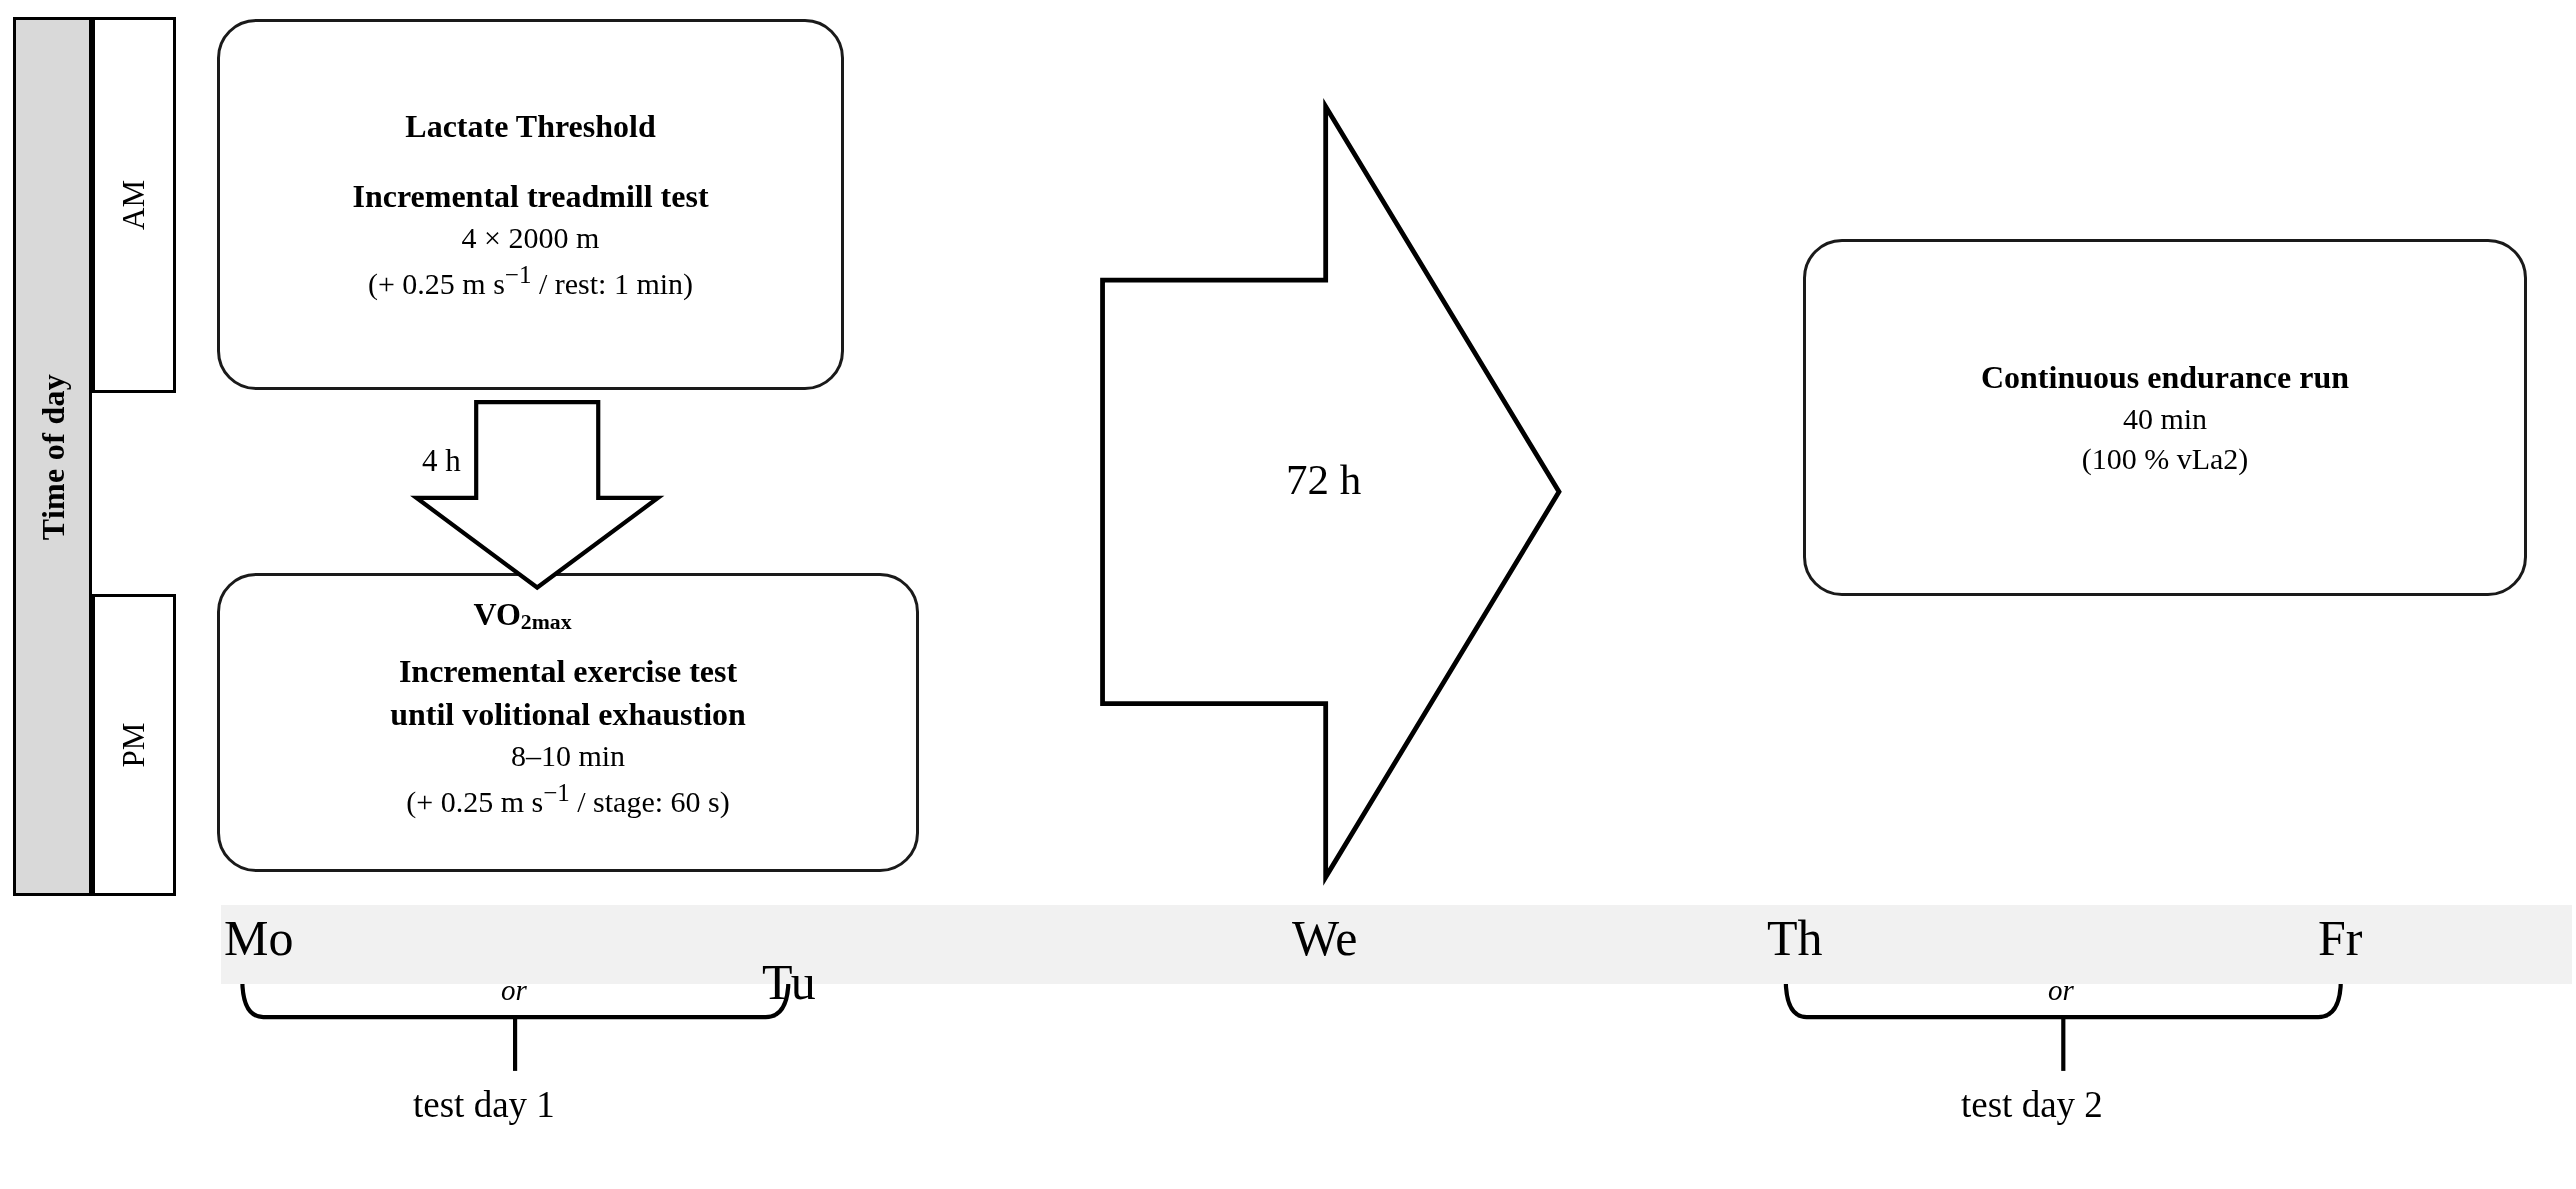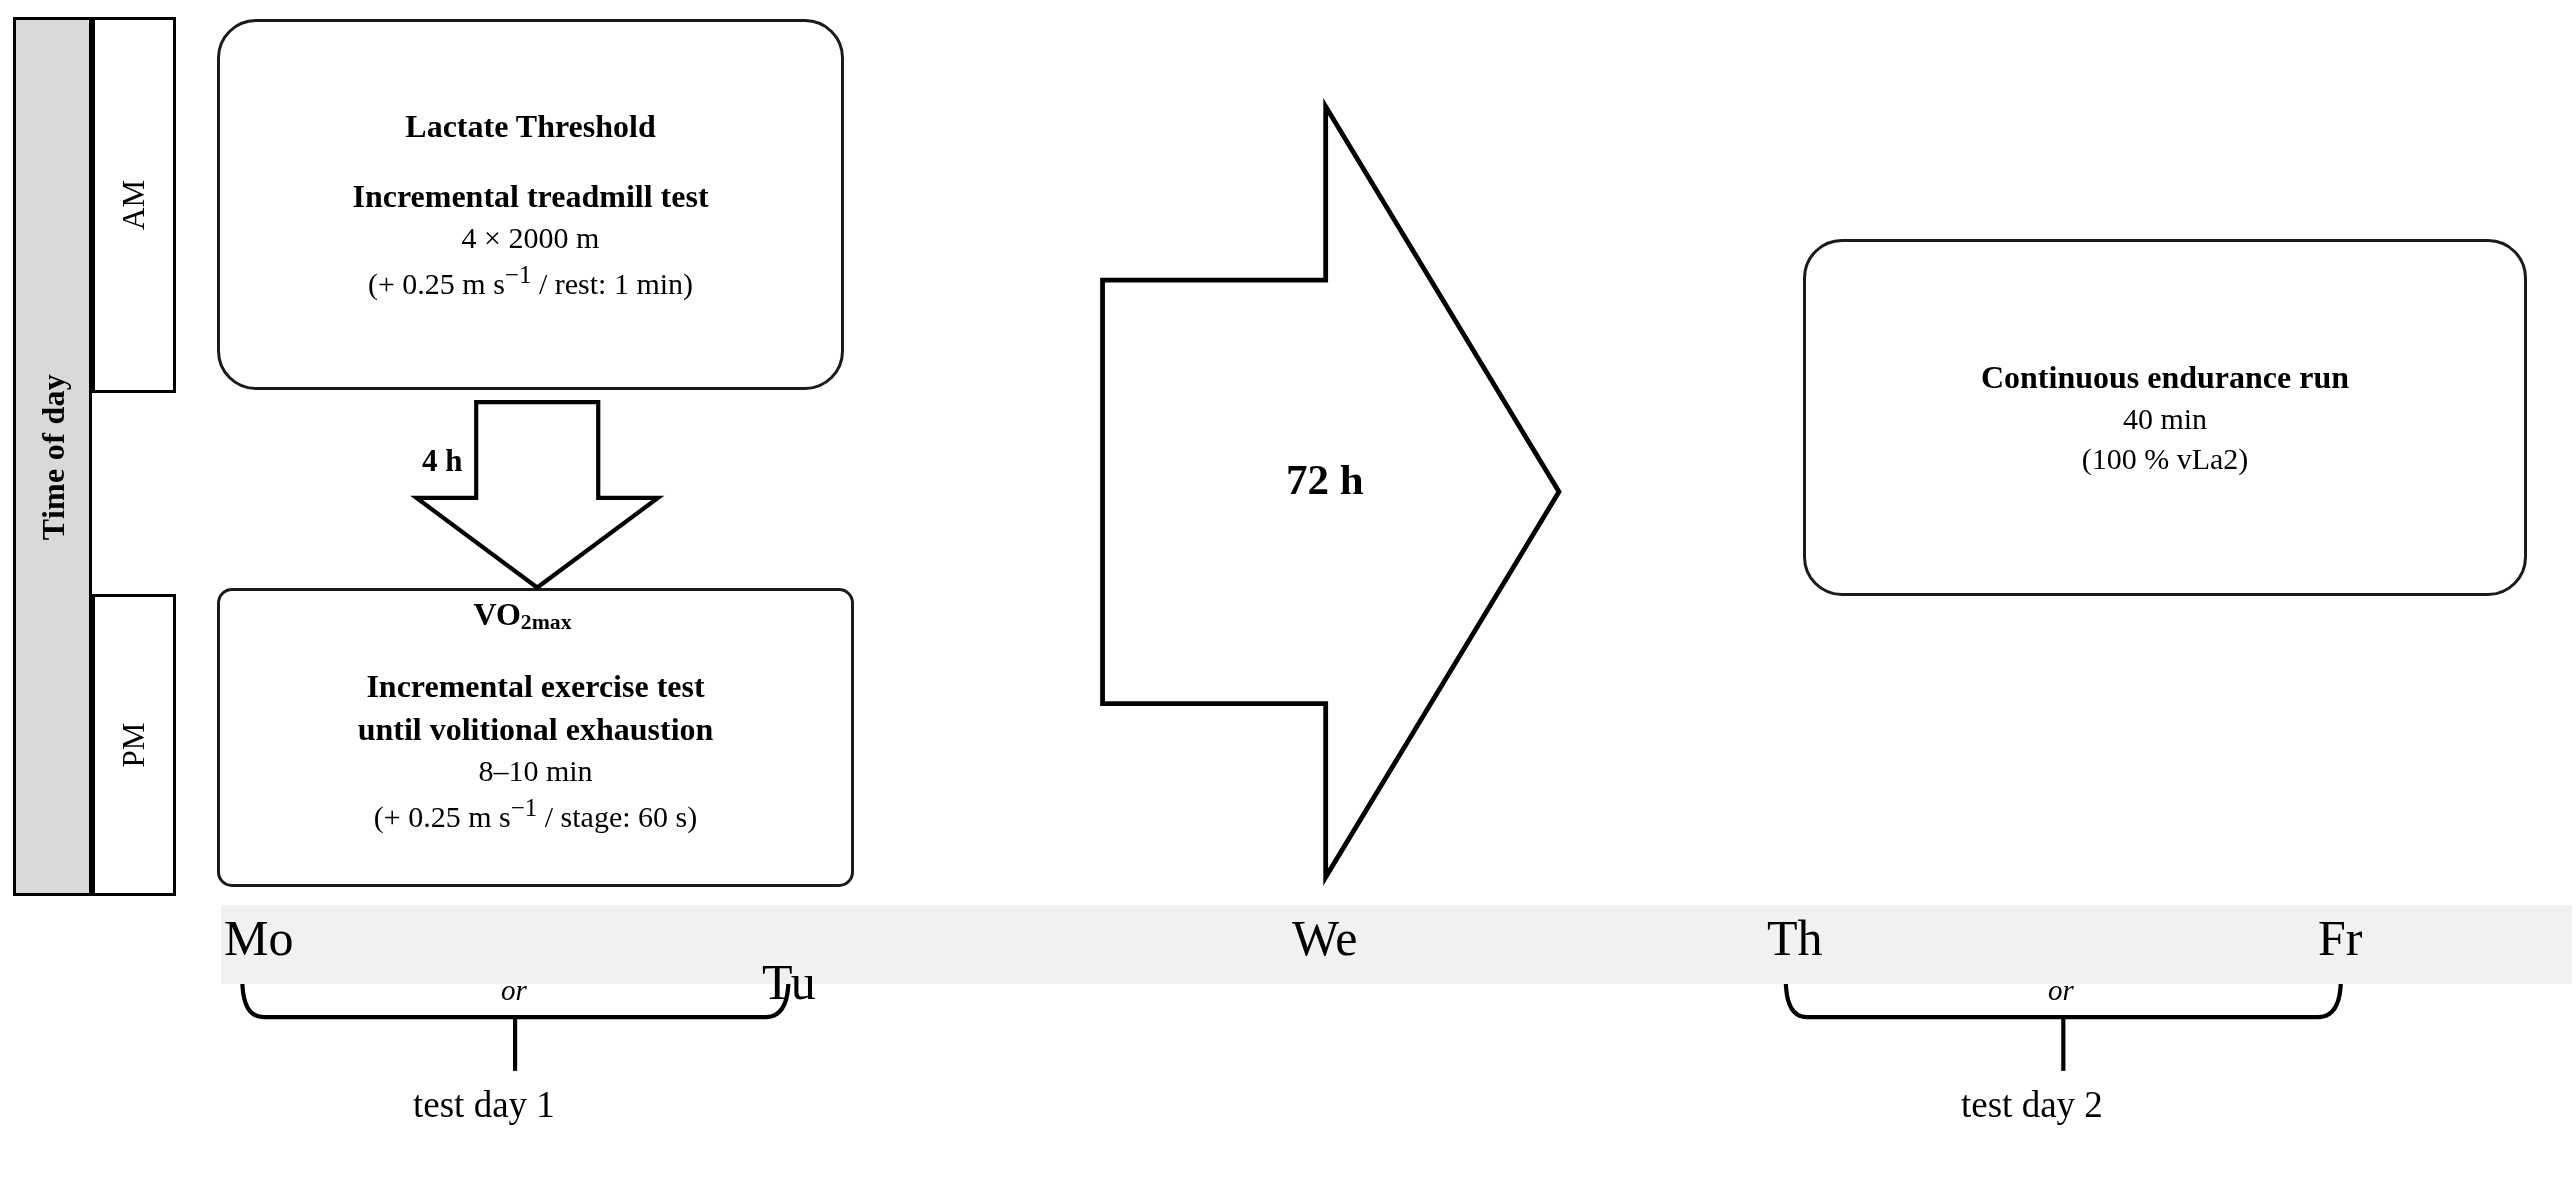--- a/index.html
+++ b/index.html
@@ -72,21 +72,21 @@
     text-align:center;
     line-height:1.34;
     margin-left:8px;
   }
   .rbox .ttl{ font-weight:bold; font-size:32px; }
   .rbox .sub{ font-weight:bold; font-size:32px; }
   .rbox .det{ font-size:30px; }
   .rbox .gap{ height:27.5px; }
 
   #box-am{ left:209px; top:19px;  width:627px; height:371px; }
-  #box-pm{ left:209px; top:588px; width:637px; height:299px;border-radius:15px; }
+  #box-pm{ left:209px; top:573px; width:702px; height:299px; }
   #box-run{ left:1795px; top:239px; width:724px; height:357px; }
 
   
   #vo2-cap{
     position:absolute;
     left:209px; top:598px;
     width:627px;
     text-align:center;
     font-weight:bold;
     font-size:32px;
@@ -100,21 +100,20 @@
     position:absolute; left:0; top:0;
     width:2576px; height:1190px;
     pointer-events:none;
   }
 
   
   .vlabel{
     position:absolute;
     white-space:nowrap;
     font-size:31px;
-    font-weight:bold;
   }
   #lbl-4h{ left:422px; top:443px; font-size:31px; }
   #lbl-72h{ left:1286px; top:455px; font-size:43px; }
 
   
   #days{
     position:absolute;
     left:221px; top:905px;
     width:2351px; height:79px;
     background:#f1f1f1;

